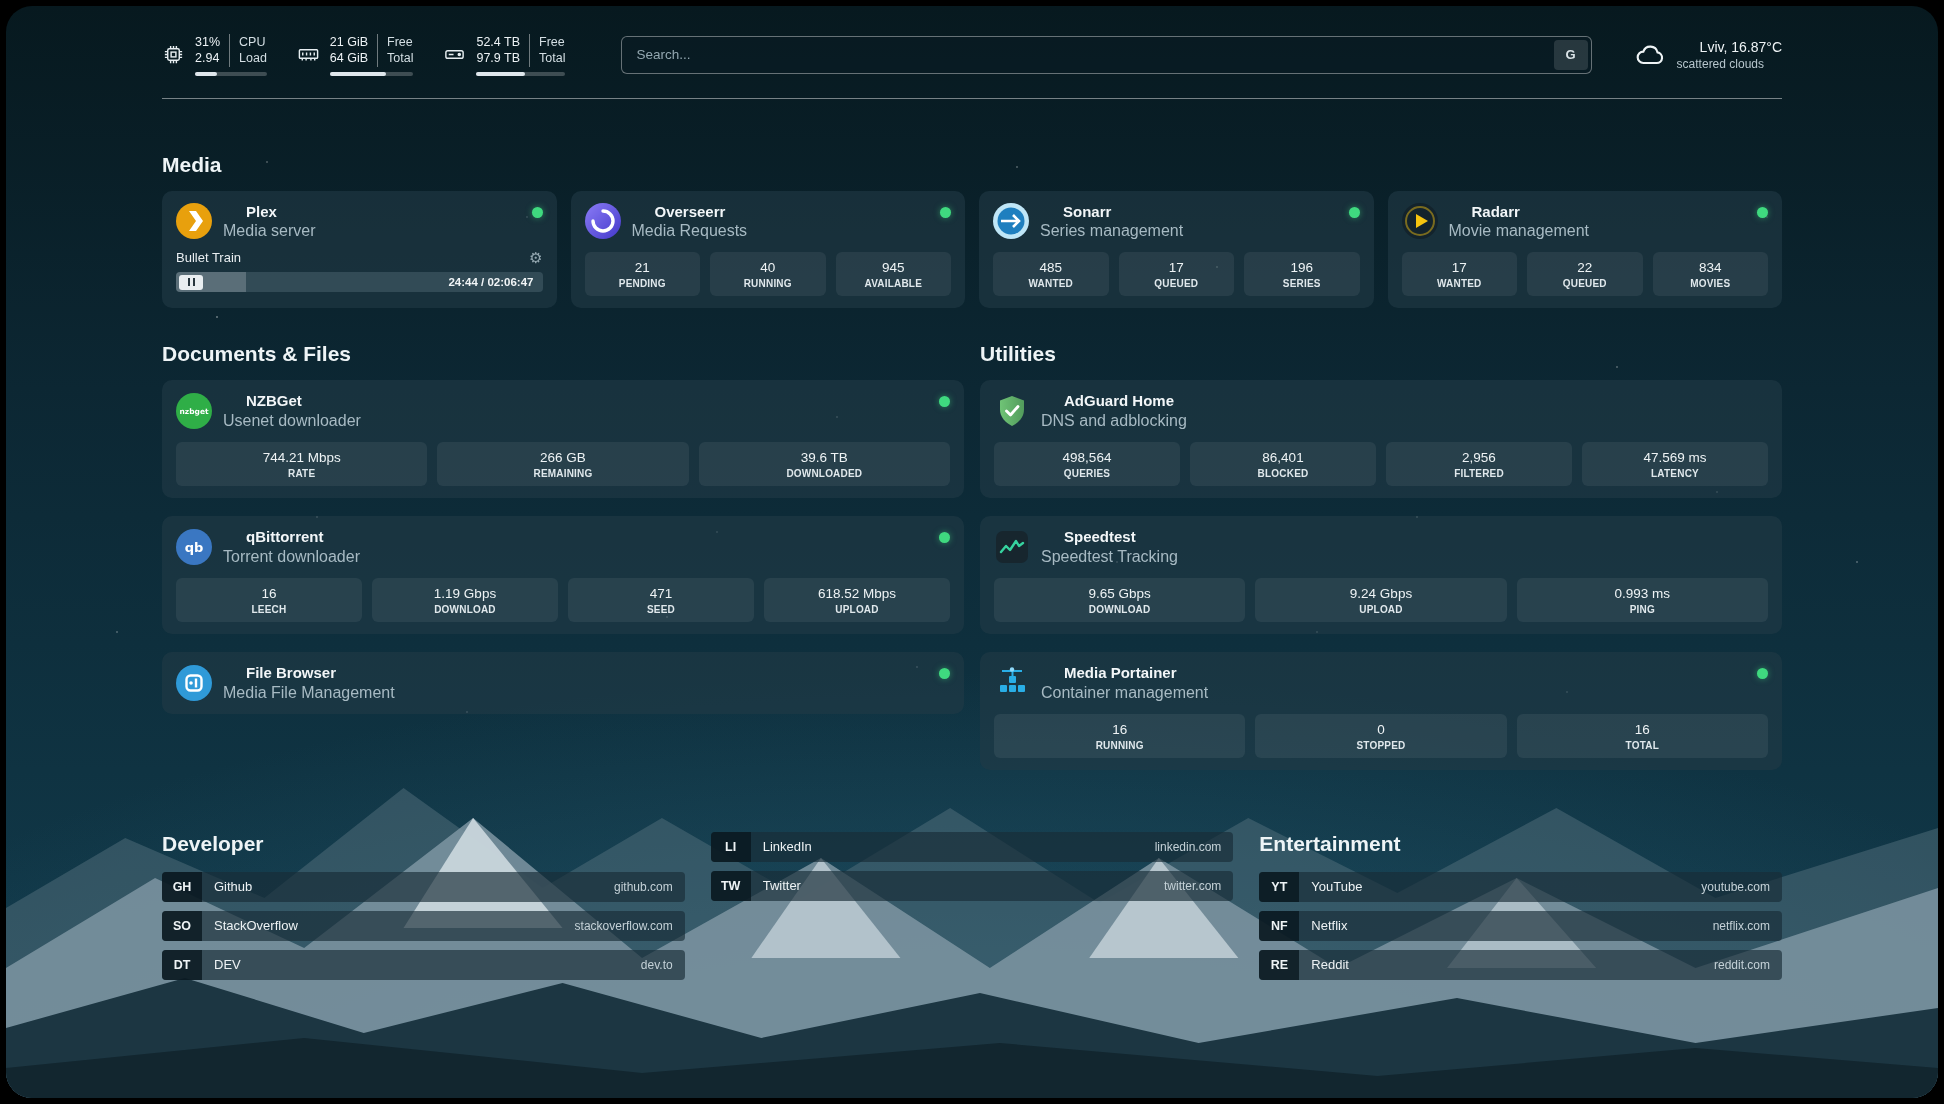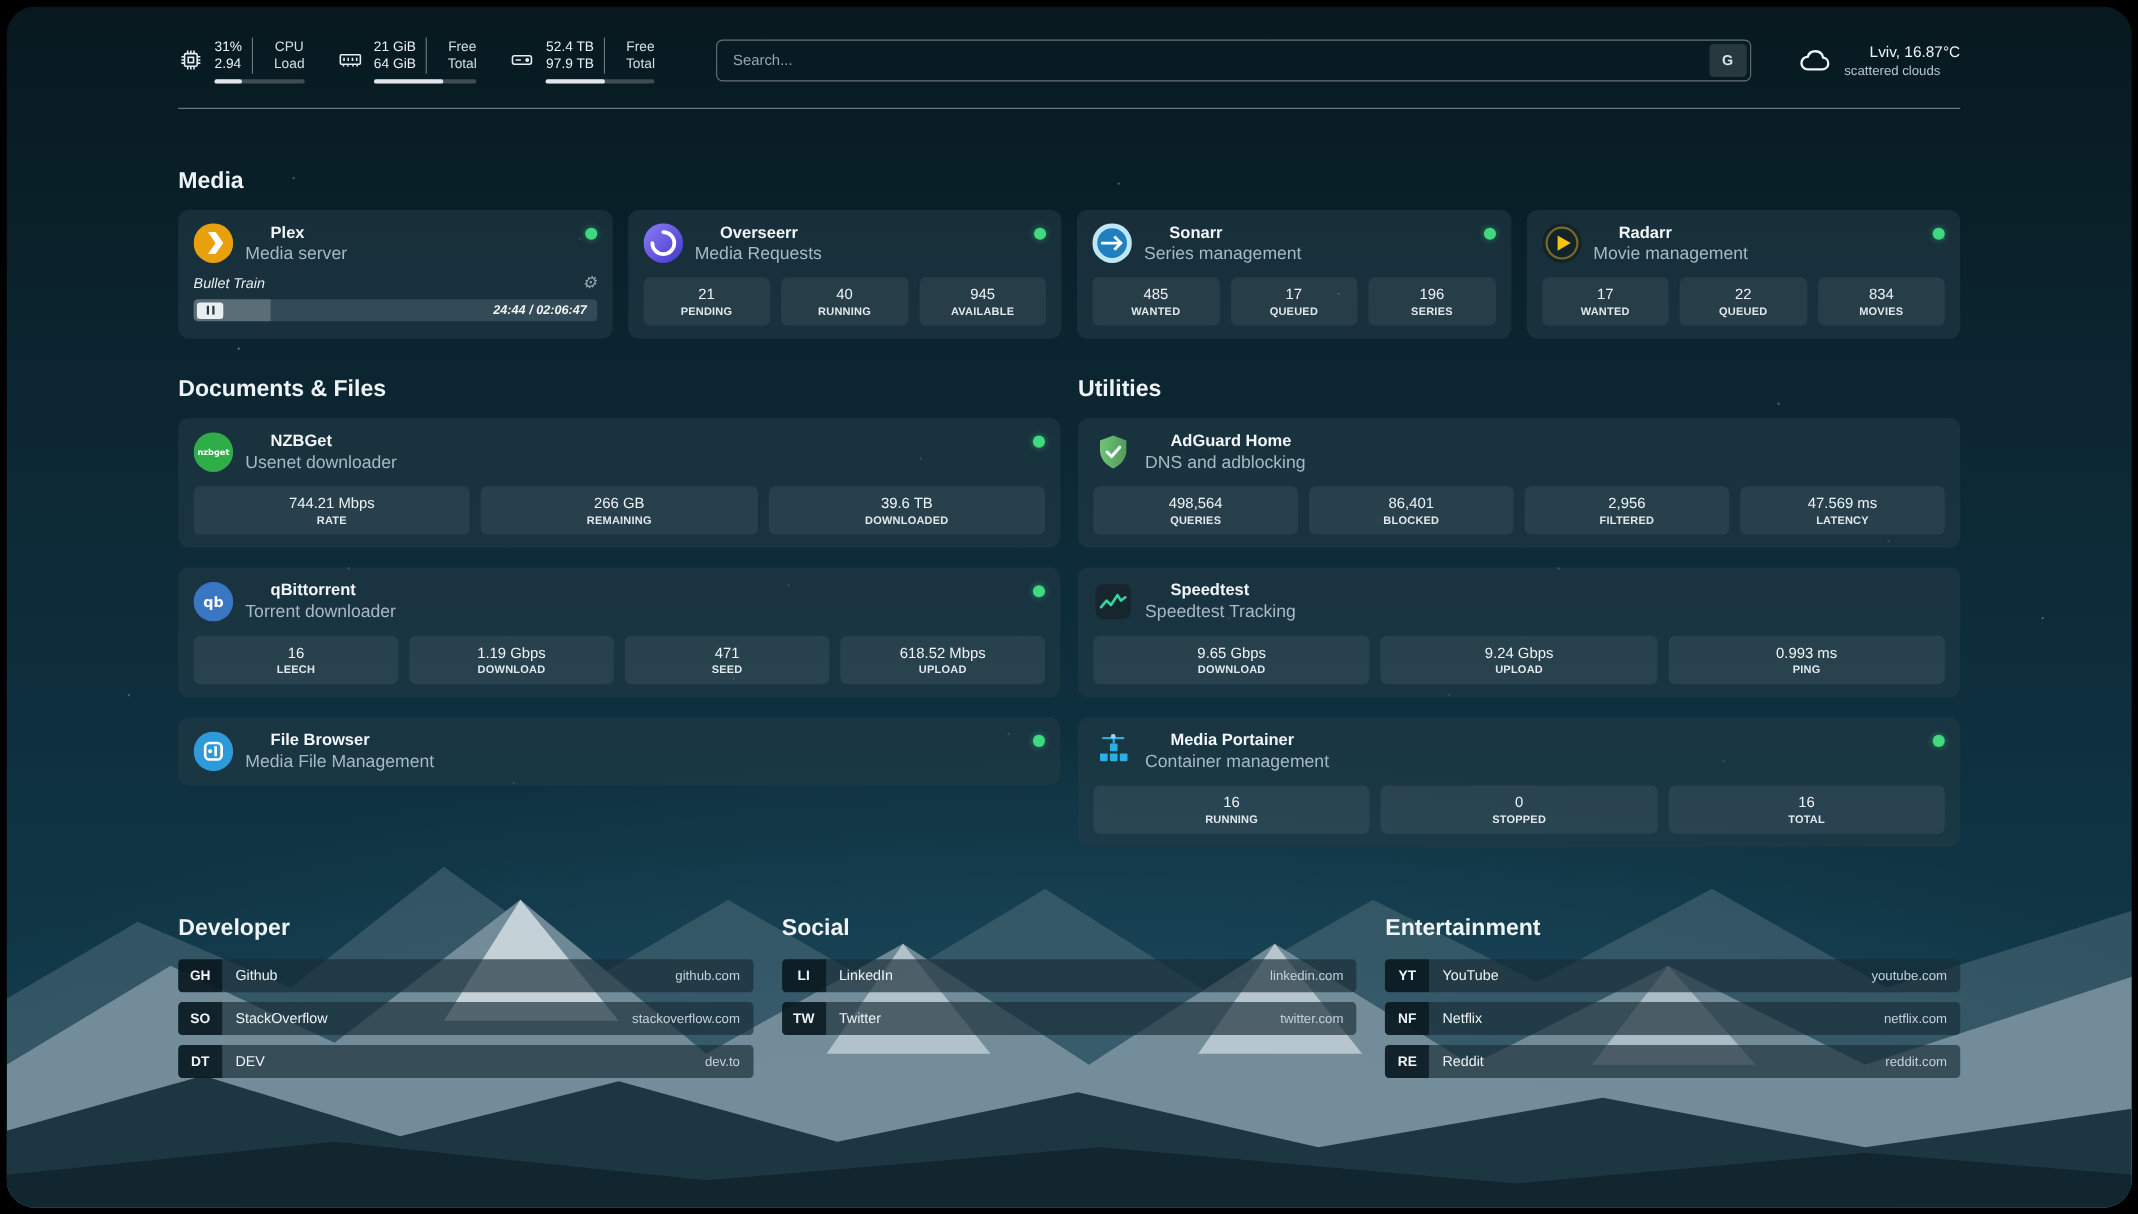--- a/index.html
+++ b/index.html
@@ -26,21 +26,21 @@
 
   .content { position: absolute; inset: 0; padding: 28px 156px 0 156px; }
 
   
   .topbar { display: flex; align-items: center; }
   .metrics { display: flex; gap: 30px; align-items: center; }
   .metric { display: flex; align-items: center; gap: 10px; }
   .m-icon { color: #e7eef1; display: flex; }
   .m-grid { display: grid; grid-template-columns: auto auto; font-size: 12.5px; line-height: 1.3; }
   .m-val { color: #edf2f5; padding-right: 9px; white-space: nowrap; }
-  .m-lab { color: #d4dfe4; padding-left: 19px; border-left: 1px solid rgba(255,255,255,0.42); white-space: nowrap; text-align: center; }
+  .m-lab { color: #d4dfe4; padding-left: 9px; border-left: 1px solid rgba(255,255,255,0.42); white-space: nowrap; }
   .m-bar { height: 4px; border-radius: 2px; background: rgba(255,255,255,0.22); margin-top: 5px; }
   .m-fill { height: 100%; border-radius: 2px; background: #dfe7ec; }
 
   .searchwrap { flex: 1; max-width: 1010px; margin: 0 42px 0 56px; position: relative; }
   .searchwrap input { width: 100%; height: 38px; background: rgba(10,28,36,0.55);
     border: 1px solid rgba(255,255,255,0.38); border-radius: 6px; color: #e9eef1;
     font-size: 13.5px; padding: 0 48px 0 14px; outline: none;
     font-family: "Liberation Sans", sans-serif; }
   .searchwrap input::placeholder { color: #93a7b0; }
   .g-btn { position: absolute; right: 4px; top: 4px; width: 34px; height: 30px;
@@ -70,21 +70,21 @@
     margin-left: auto; align-self: flex-start; margin-top: 4px;
     box-shadow: 0 0 6px rgba(63,217,127,0.5); }
 
   .stat-row { display: flex; gap: 10px; margin-top: 12px; }
   .stat { flex: 1; background: rgba(255,255,255,0.065); border-radius: 6px;
     padding: 8px 6px 7px; text-align: center; }
   .stat-val { font-size: 13.5px; color: #eef3f5; }
   .stat-lab { font-size: 10px; font-weight: 700; color: #e0e8ec; margin-top: 3px; letter-spacing: 0.2px; }
 
   
-  .player { margin-top: 10px; font-style: italic; }
+  .player { margin-top: 10px; }
   .player-top { display: flex; align-items: center; }
   .track { font-size: 13px; color: #e9eef1; }
   .gear { margin-left: auto; color: #93a7b0; font-size: 15px; cursor: pointer; line-height: 1; }
   .player-bottom { margin-top: 7px; position: relative; height: 20px; border-radius: 4px;
     background: rgba(105,130,142,0.32); display: flex; align-items: center; padding: 0 3px; }
   .pfill { position: absolute; left: 0; top: 0; bottom: 0; border-radius: 4px 0 0 4px;
     background: rgba(233,238,241,0.22); }
   .pause { position: relative; z-index: 1; width: 24px; height: 15px; background: #e9eef1;
     border-radius: 3px; border: none; display: flex; align-items: center; justify-content: center;
     gap: 3px; cursor: pointer; }
@@ -557,21 +557,20 @@
           <span class="bm-url">stackoverflow.com</span>
         </div>
         <div class="bm-row">
           <span class="bm-abbr">DT</span>
           <span class="bm-name">DEV</span>
           <span class="bm-url">dev.to</span>
         </div>
       </div>
 
       <div class="bm-col">
-        <h2 class="section-title">Social</h2>
         <div class="bm-row">
           <span class="bm-abbr">LI</span>
           <span class="bm-name">LinkedIn</span>
           <span class="bm-url">linkedin.com</span>
         </div>
         <div class="bm-row">
           <span class="bm-abbr">TW</span>
           <span class="bm-name">Twitter</span>
           <span class="bm-url">twitter.com</span>
         </div>

